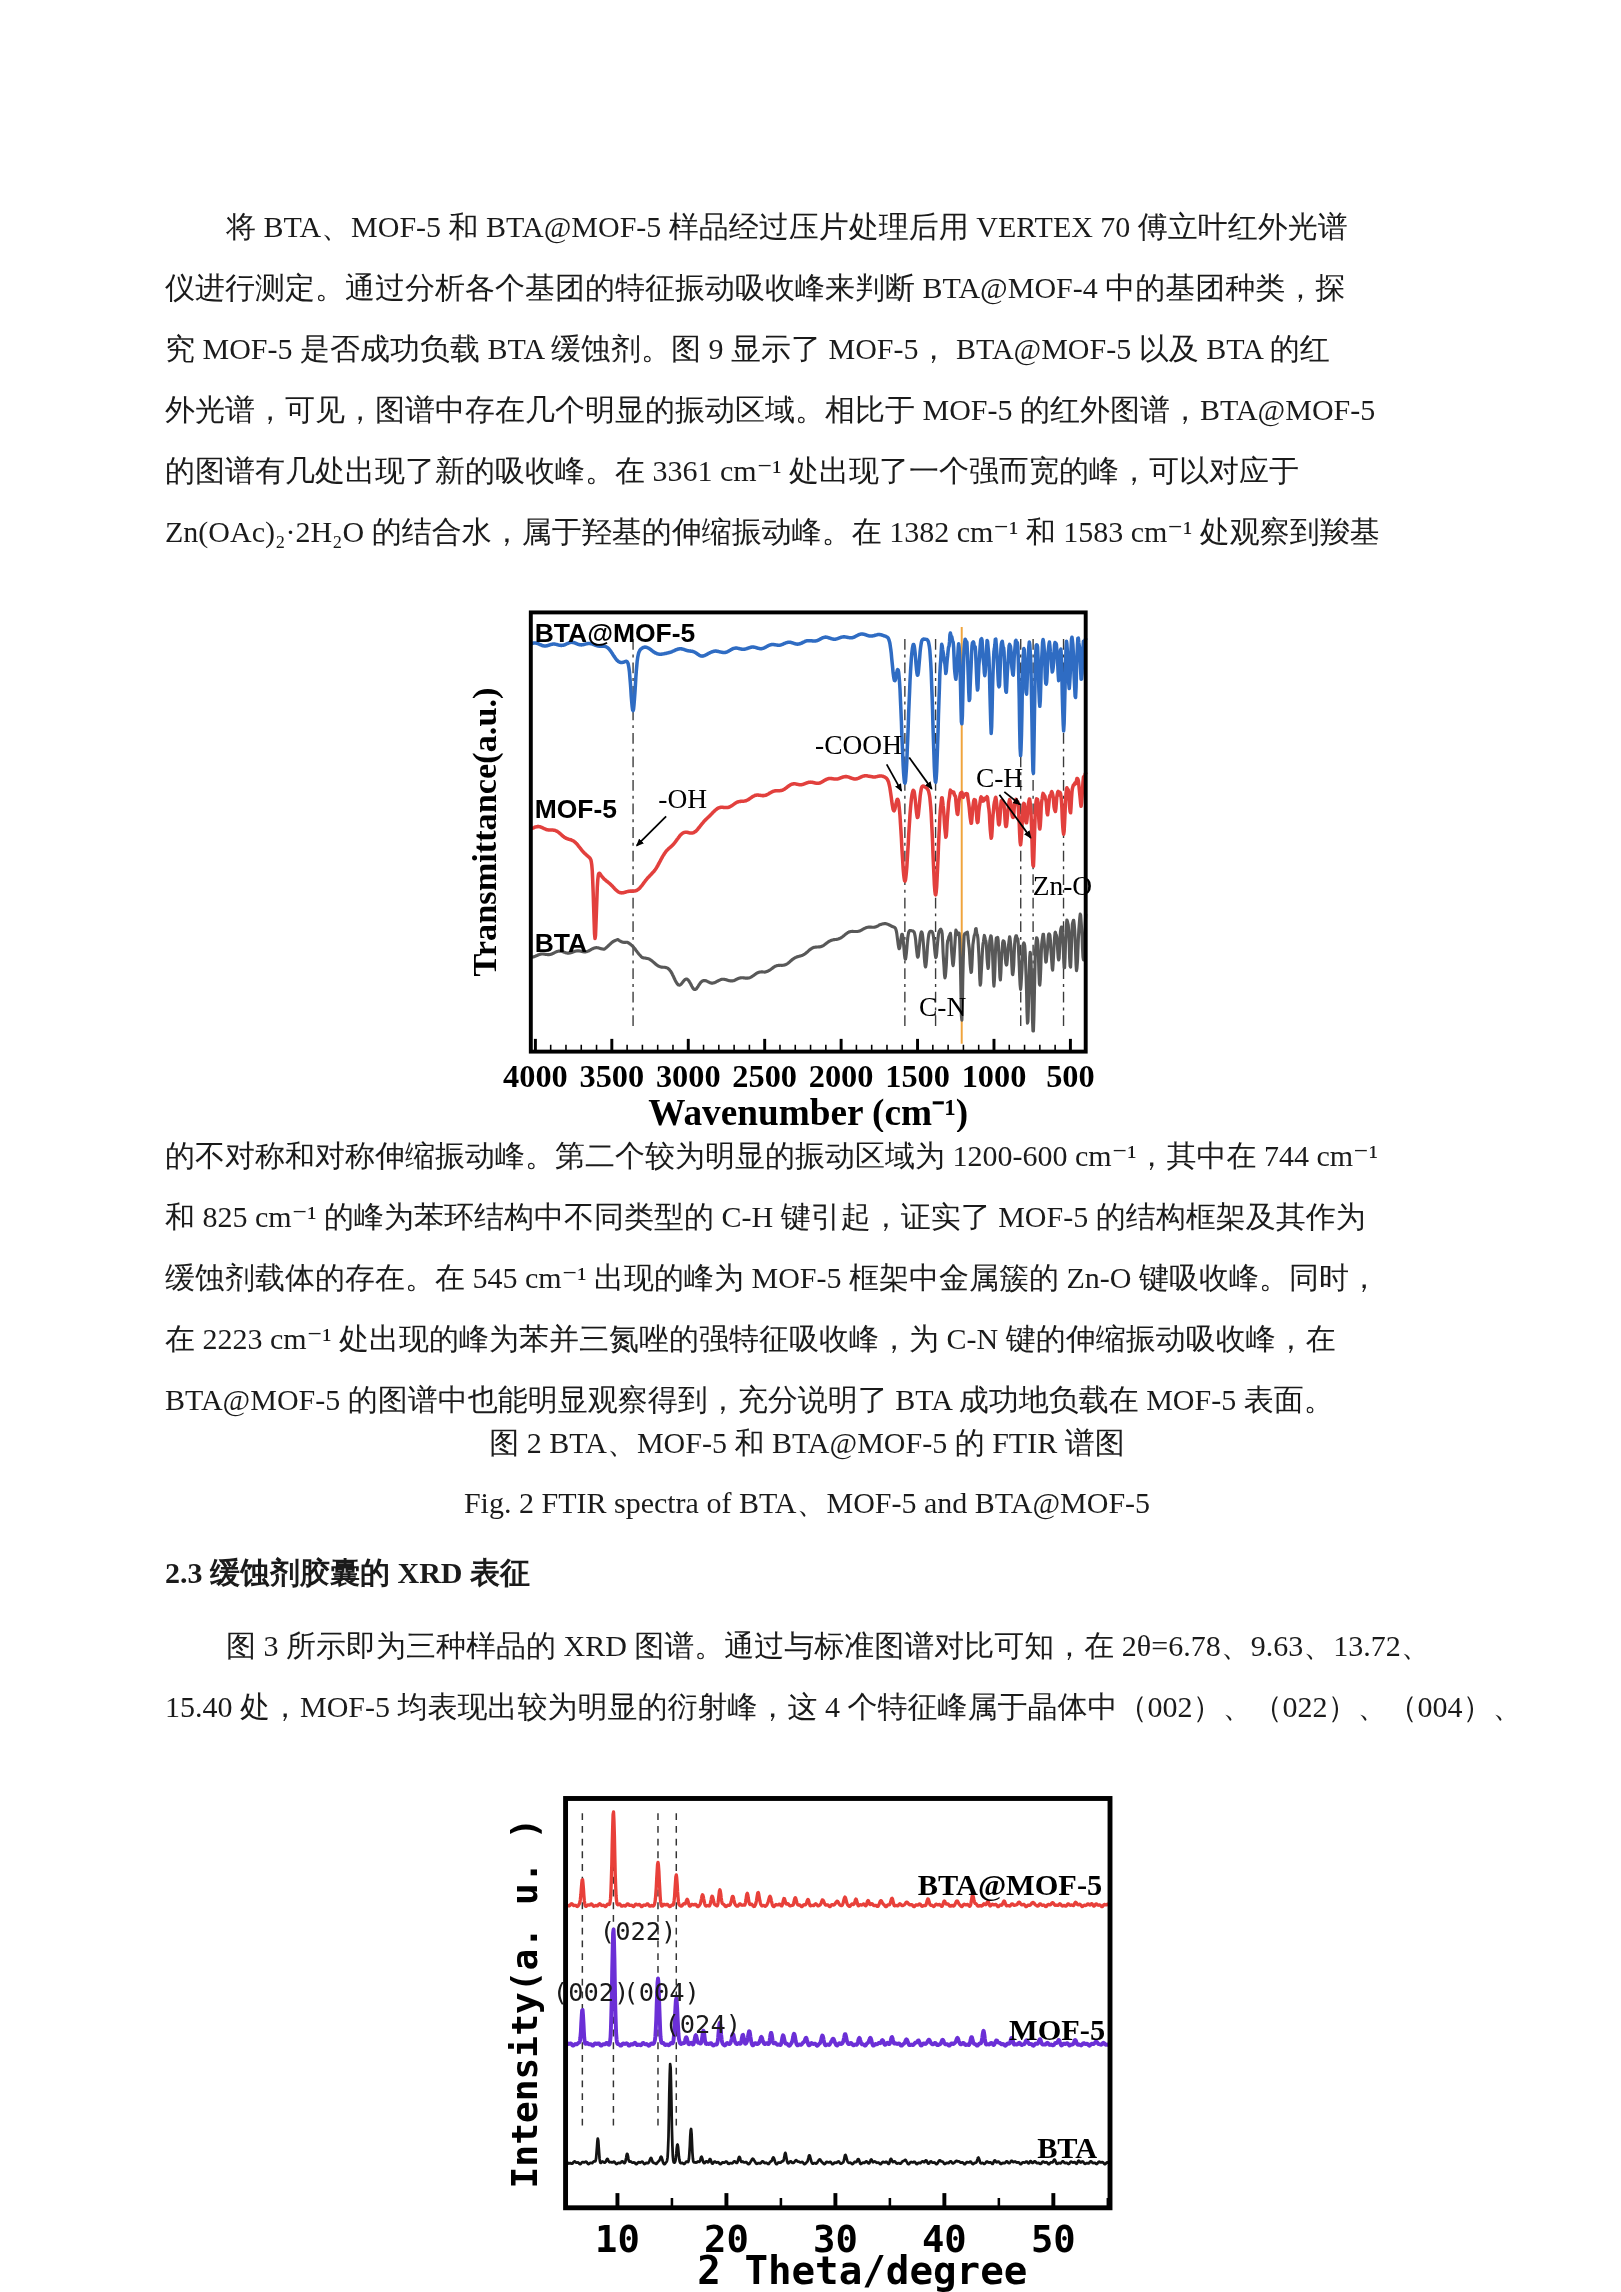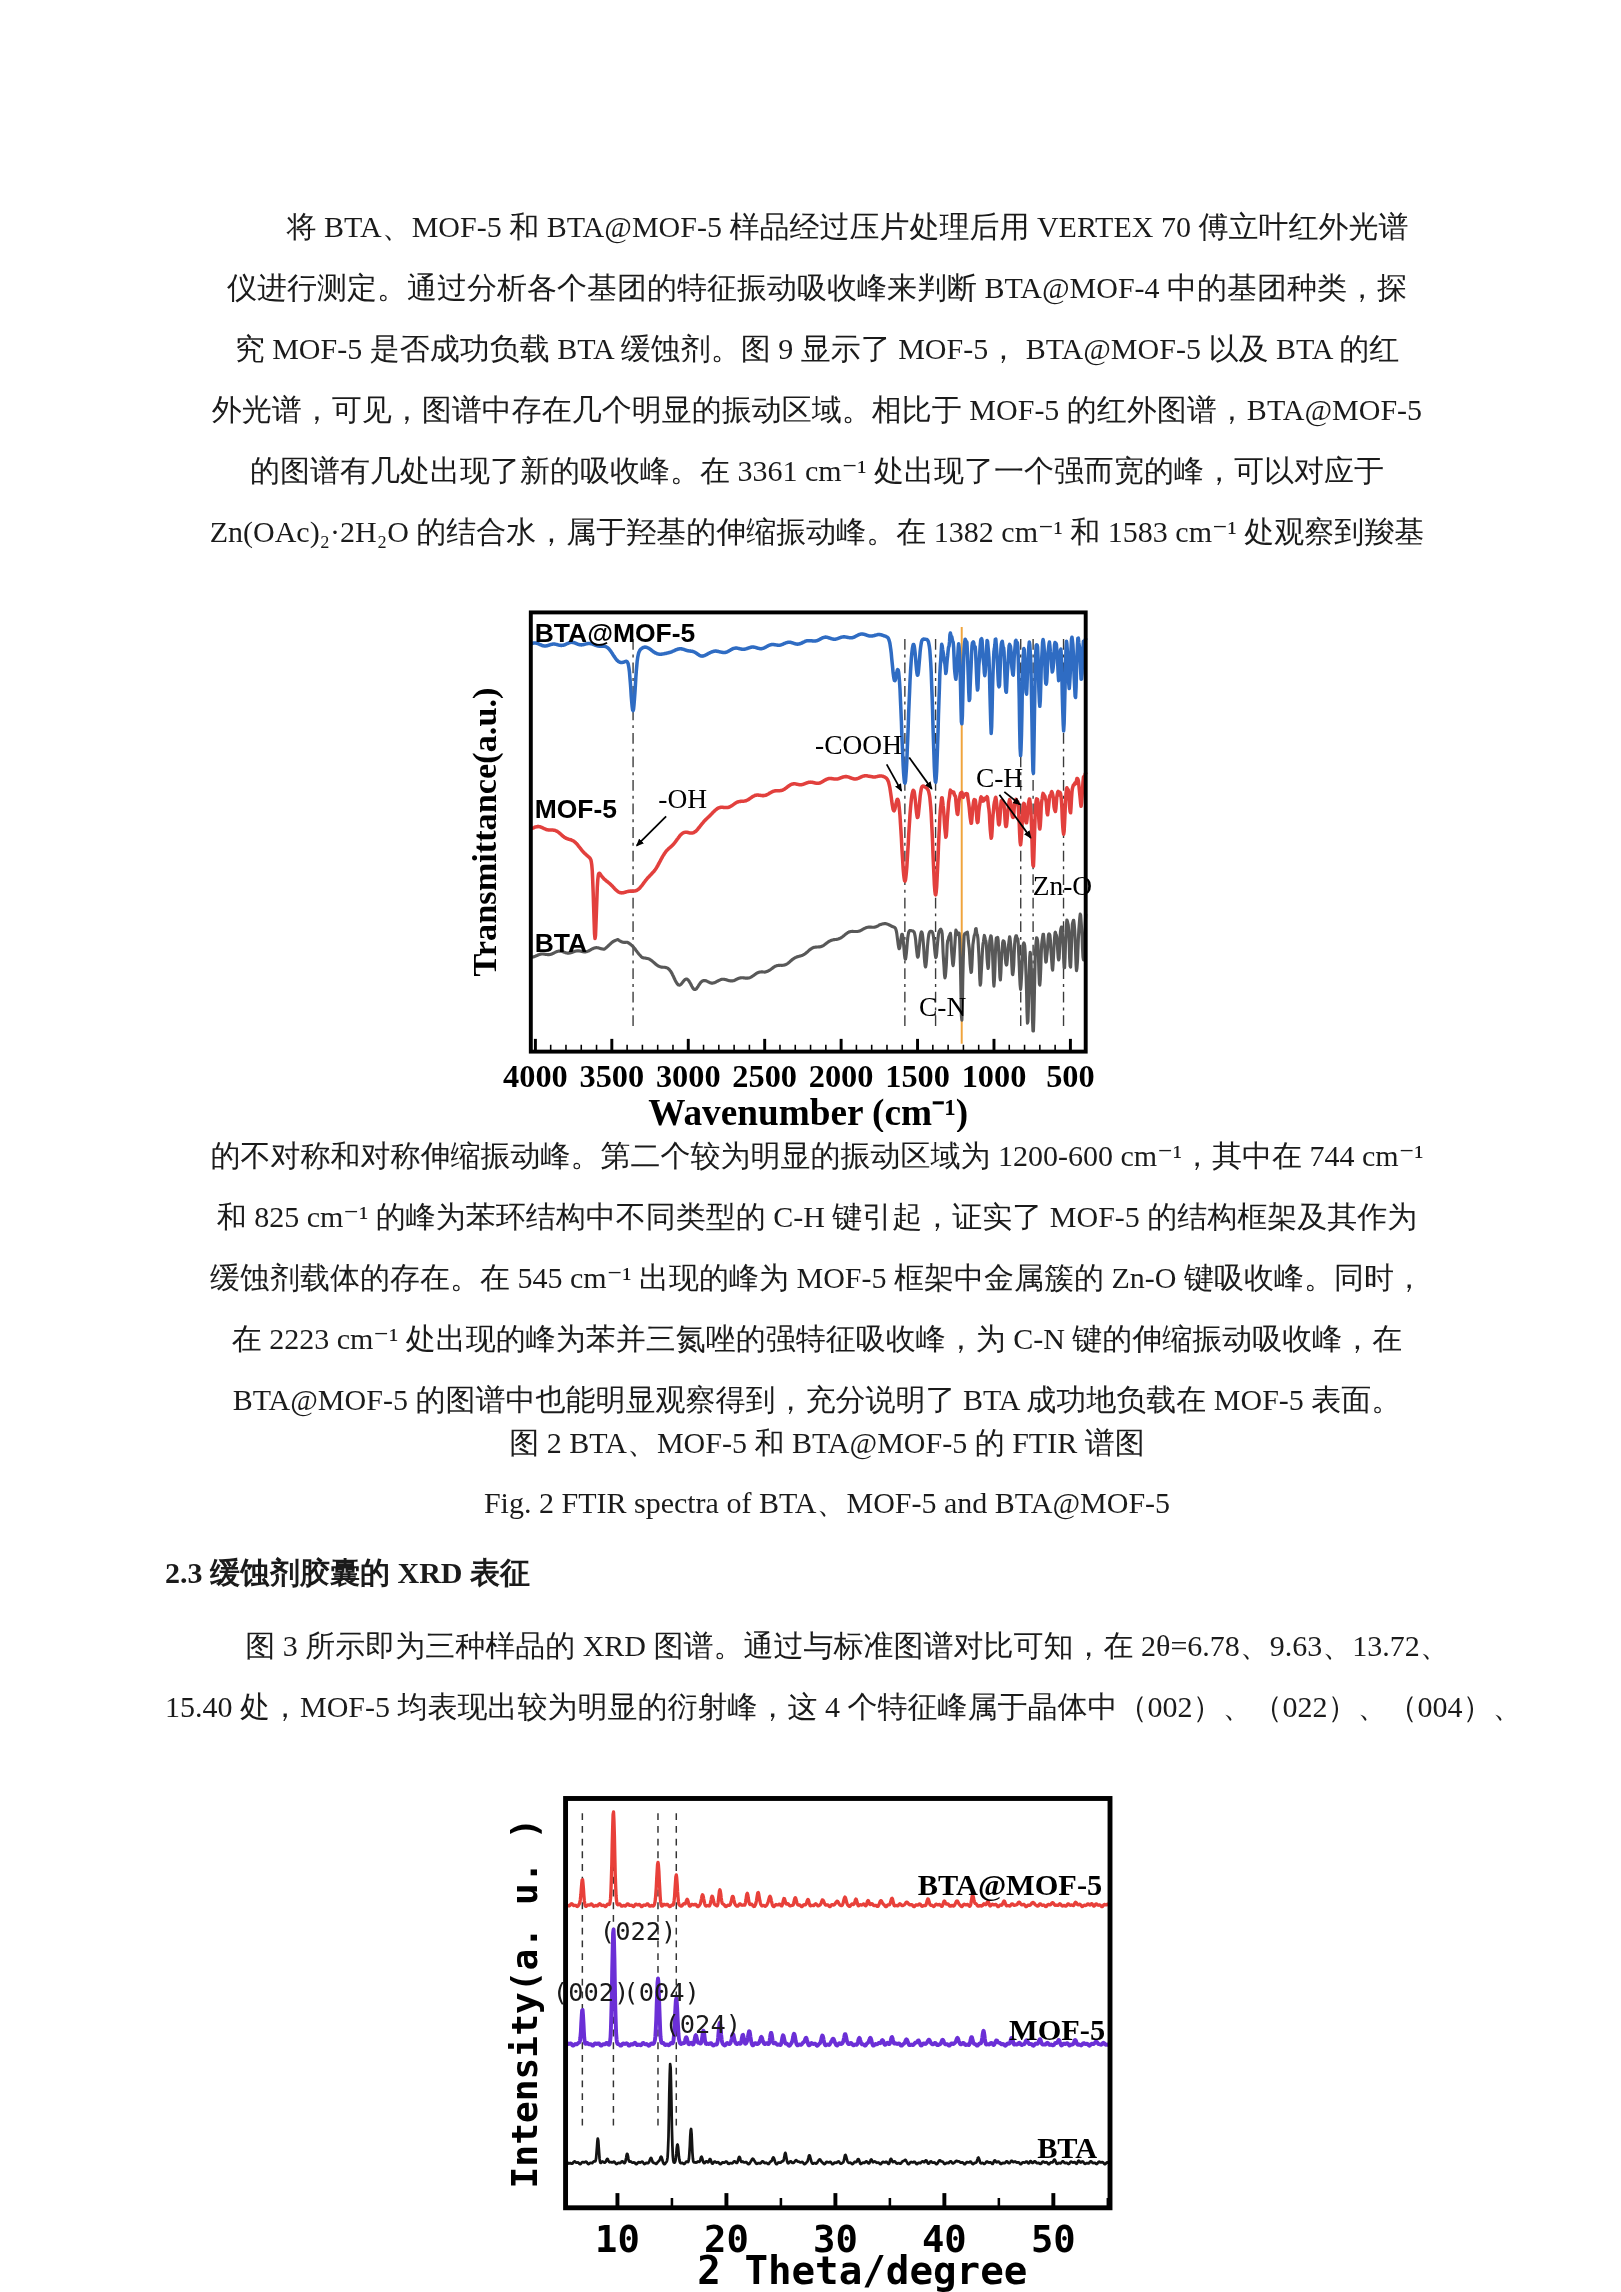--- a/index.html
+++ b/index.html
@@ -2,23 +2,23 @@
 <html><head>
 <meta charset="utf-8">
 <style>
   html,body{margin:0;padding:0;background:#888;}
   .page{
     position:relative; width:1621px; height:2293px; background:#ffffff;
     font-family:"Liberation Serif","DejaVu Serif",serif; color:#1b1b1b;
     overflow:hidden; margin:0 auto;
   }
   .para{position:absolute; left:165px; width:1304px;}
-  .text-line{font-size:30px; line-height:61px; height:61px; white-space:nowrap; color:#1b1b1b;text-align:center;}
+  .text-line{font-size:30px; line-height:61px; height:61px; white-space:nowrap; color:#1b1b1b;}
   .text-line.indent{padding-left:61px;}
-  .caption{position:absolute; left:177px; width:1300px; text-align:center; font-size:30px; line-height:39px;}
+  .caption{position:absolute; left:157px; width:1300px; text-align:center; font-size:30px; line-height:39px;}
   .heading{position:absolute; left:165px; width:1300px; font-size:30px; font-weight:bold; line-height:39px;}
   .figure{position:absolute;}
   .figure svg{position:absolute; left:0; top:0;}
   
   .ft-tick{font:bold 33px "Liberation Serif",serif; fill:#000;}
   .ft-xlabel{font:bold 38px "Liberation Serif",serif; fill:#000;}
   .ft-ylabel{font:bold 35px "Liberation Serif",serif; fill:#000;}
   .ft-series-label{font:bold 27px "Liberation Sans",sans-serif; fill:#000;}
   .ft-ann{font:28px "Liberation Serif",serif; fill:#000;}
   

